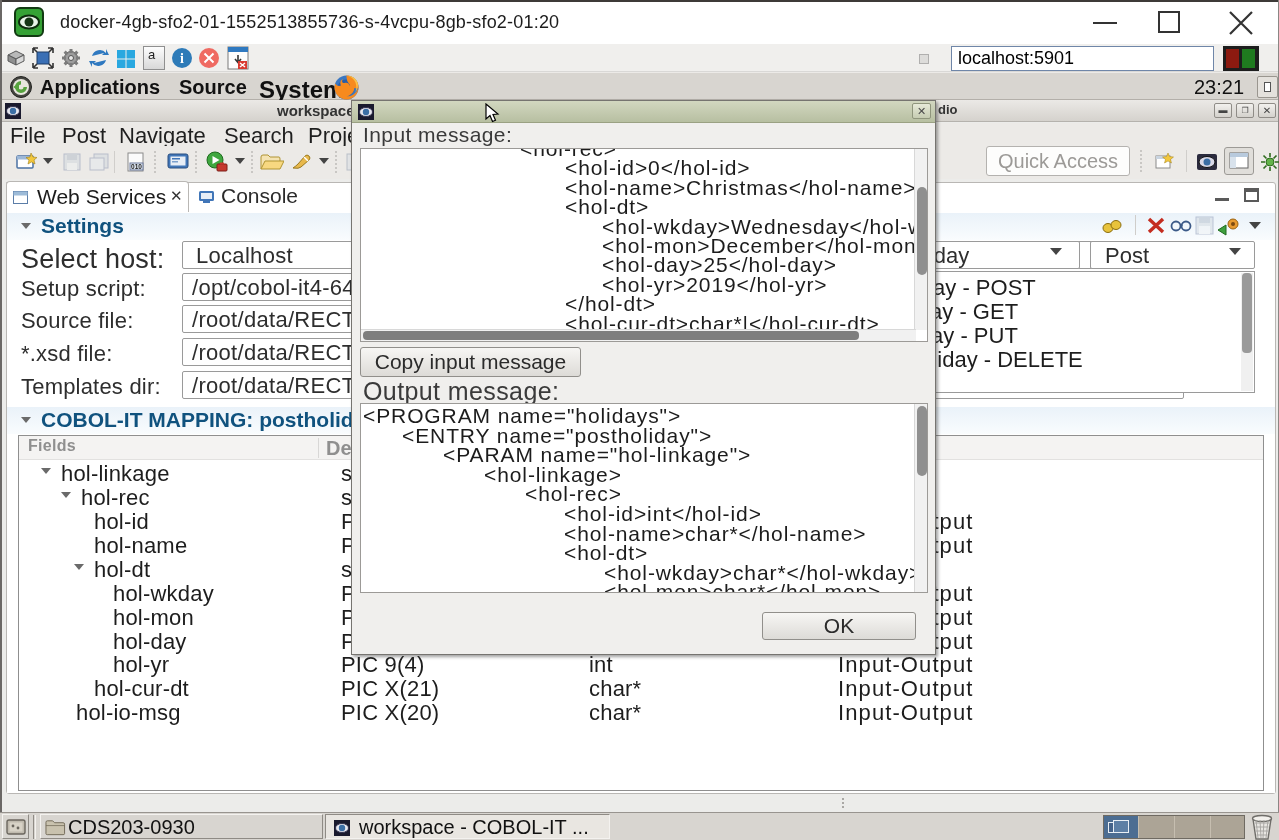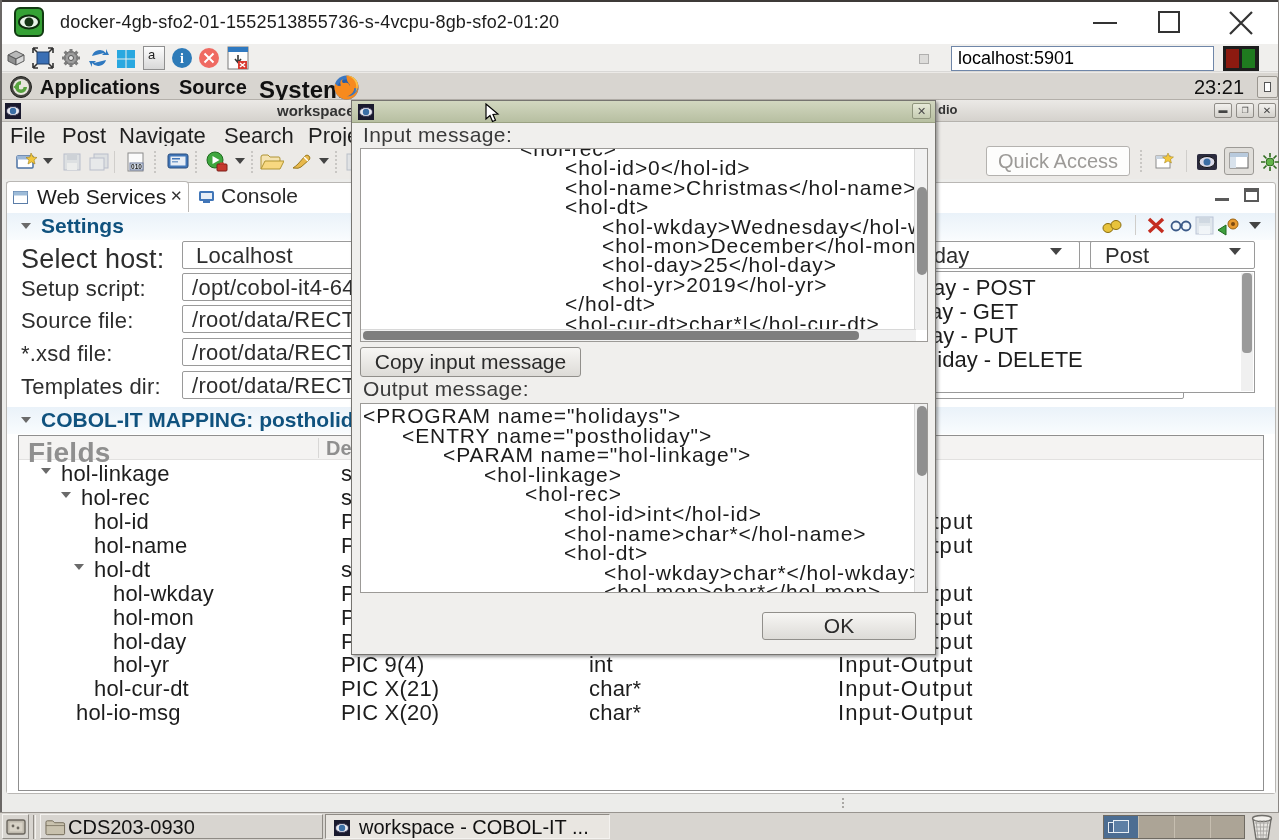--- a/index.html
+++ b/index.html
@@ -288,21 +288,21 @@
         </div>
     </div>
 
     <div class="abs" style="left:0px;top:195px;width:1268px;height:27px;background:linear-gradient(#eaf2f9,#f9fcfe);">
       <div class="abs" style="left:14px;top:10px;width:0;height:0;border-left:5px solid transparent;border-right:5px solid transparent;border-top:6px solid #6a6a6a;"></div>
       <div class="abs" style="left:34px;top:1px;font-size:21px;font-weight:bold;color:#10527e;">COBOL-IT MAPPING: postholiday</div>
     </div>
 
     <div class="abs" style="left:11px;top:223px;width:1246px;height:356px;border:1px solid #8f8f8f;background:#fff;">
       <div class="abs" style="left:0;top:0;width:100%;height:24px;background:#f4f3f2;border-bottom:1px solid #e2e1e0;">
-        <span class="abs" style="left:9px;top:1px;font-size:28px;font-weight:bold;letter-spacing:0.3px;color:#8f8f8f;">Fields</span>
+        <span class="abs" style="left:9px;top:1px;font-size:16px;font-weight:bold;letter-spacing:0.3px;color:#8f8f8f;">Fields</span>
         <span class="abs" style="left:307px;top:1px;font-size:20px;font-weight:bold;color:#8f8f8f;">Declaration</span>
         <span class="abs" style="left:555px;top:1px;font-size:20px;font-weight:bold;color:#8f8f8f;">Type</span>
         <span class="abs" style="left:804px;top:1px;font-size:20px;font-weight:bold;color:#8f8f8f;">Usage</span>
         <div class="abs" style="left:299px;top:2px;width:1px;height:20px;background:#d8d7d6;"></div>
         <div class="abs" style="left:547px;top:2px;width:1px;height:20px;background:#d8d7d6;"></div>
         <div class="abs" style="left:796px;top:2px;width:1px;height:20px;background:#d8d7d6;"></div>
       </div>
     </div>
   </div>
 
@@ -370,21 +370,21 @@
   <div class="abs" style="left:8px;top:47px;width:568px;height:194px;background:#fff;border:1px solid #9c9a97;overflow:hidden;">
     <div class="abs" style="left:0px;top:-10px;width:700px;font-size:21px;letter-spacing:0.9px;line-height:19.4px;color:#1c1c1c;white-space:pre;" id="inxml"><div style="padding-left:159px;height:19.4px;">&lt;hol-rec&gt;</div><div style="padding-left:204px;height:19.4px;">&lt;hol-id&gt;0&lt;/hol-id&gt;</div><div style="padding-left:204px;height:19.4px;">&lt;hol-name&gt;Christmas&lt;/hol-name&gt;</div><div style="padding-left:204px;height:19.4px;">&lt;hol-dt&gt;</div><div style="padding-left:241px;height:19.4px;">&lt;hol-wkday&gt;Wednesday&lt;/hol-wkday&gt;</div><div style="padding-left:241px;height:19.4px;">&lt;hol-mon&gt;December&lt;/hol-mon&gt;</div><div style="padding-left:241px;height:19.4px;">&lt;hol-day&gt;25&lt;/hol-day&gt;</div><div style="padding-left:241px;height:19.4px;">&lt;hol-yr&gt;2019&lt;/hol-yr&gt;</div><div style="padding-left:204px;height:19.4px;">&lt;/hol-dt&gt;</div><div style="padding-left:204px;height:19.4px;">&lt;hol-cur-dt&gt;char*|&lt;/hol-cur-dt&gt;</div></div>
     <div class="abs" style="right:0px;top:0px;width:13px;height:181px;background:#f1f1f1;border-left:1px solid #d8d8d8;">
       <div class="abs" style="left:1.5px;top:38px;width:10px;height:88px;background:#8f8f8f;border-radius:5px;"></div>
     </div>
     <div class="abs" style="left:0px;bottom:0px;width:555px;height:12px;background:#f1f1f1;border-top:1px solid #d8d8d8;">
       <div class="abs" style="left:2px;top:1px;width:496px;height:9px;background:#7e7e7e;border-radius:4px;"></div>
     </div>
   </div>
   <div class="abs" style="left:8px;top:246px;width:221px;height:30px;background:linear-gradient(#f7f6f4,#dddbd7);border:1px solid #918f8b;border-radius:3px;font-size:21px;color:#2b2b2b;text-align:center;line-height:28px;">Copy input message</div>
-  <div class="abs" style="left:11px;top:276px;font-size:21px;letter-spacing:0.4px;color:#3a3a3a;">Output message:</div>
+  <div class="abs" style="left:11px;top:276px;font-size:25px;letter-spacing:0.4px;color:#3a3a3a;">Output message:</div>
 
   <div class="abs" style="left:8px;top:302px;width:568px;height:190px;background:#fff;border:1px solid #9c9a97;overflow:hidden;">
     <div class="abs" style="left:0px;top:2px;width:700px;font-size:21px;letter-spacing:0.9px;line-height:19.6px;color:#1c1c1c;white-space:pre;" id="outxml"><div style="padding-left:2px;height:19.6px;">&lt;PROGRAM name="holidays"&gt;</div><div style="padding-left:41px;height:19.6px;">&lt;ENTRY name="postholiday"&gt;</div><div style="padding-left:82px;height:19.6px;">&lt;PARAM name="hol-linkage"&gt;</div><div style="padding-left:123px;height:19.6px;">&lt;hol-linkage&gt;</div><div style="padding-left:164px;height:19.6px;">&lt;hol-rec&gt;</div><div style="padding-left:203px;height:19.6px;">&lt;hol-id&gt;int&lt;/hol-id&gt;</div><div style="padding-left:203px;height:19.6px;">&lt;hol-name&gt;char*&lt;/hol-name&gt;</div><div style="padding-left:203px;height:19.6px;">&lt;hol-dt&gt;</div><div style="padding-left:243px;height:19.6px;">&lt;hol-wkday&gt;char*&lt;/hol-wkday&gt;</div><div style="padding-left:243px;height:19.6px;">&lt;hol-mon&gt;char*&lt;/hol-mon&gt;</div></div>
     <div class="abs" style="right:0px;top:0px;width:13px;height:188px;background:#f1f1f1;border-left:1px solid #d8d8d8;">
       <div class="abs" style="left:1.5px;top:2px;width:10px;height:70px;background:#8f8f8f;border-radius:5px;"></div>
     </div>
   </div>
   <div class="abs" style="left:410px;top:511px;width:154px;height:28px;background:linear-gradient(#f7f6f4,#dddbd7);border:1px solid #918f8b;border-radius:3px;font-size:21px;color:#2b2b2b;text-align:center;line-height:26px;">OK</div>
 </div>
 

